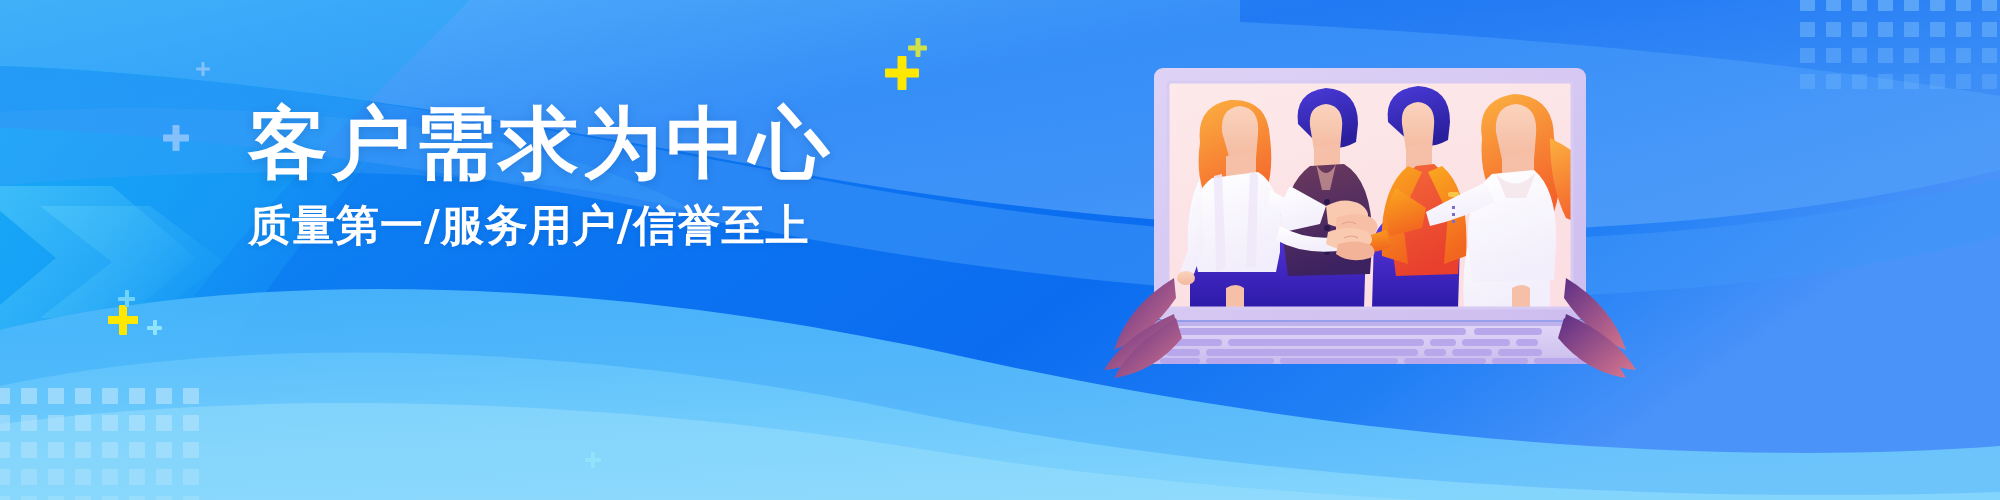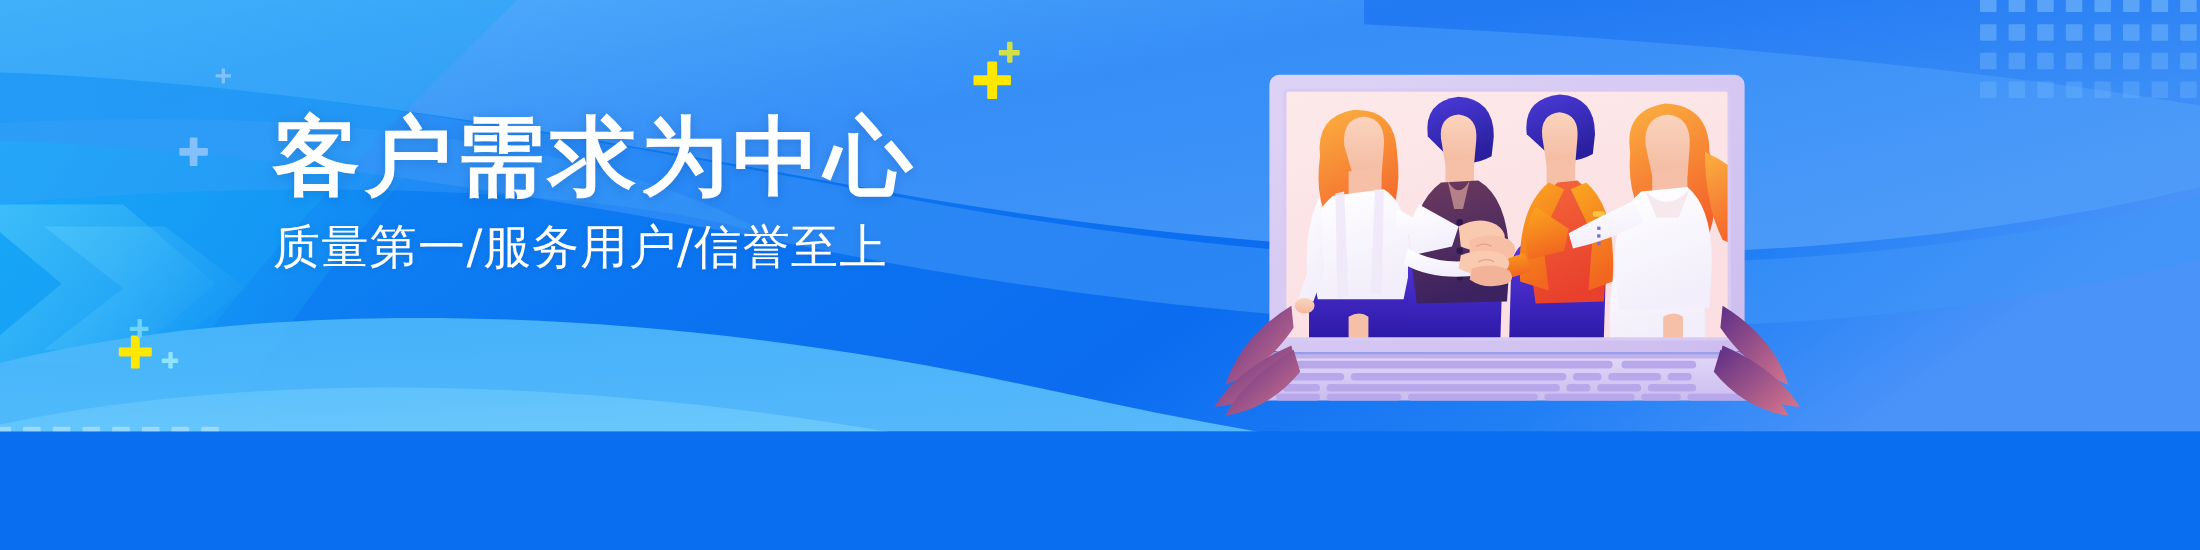--- a/index.html
+++ b/index.html
@@ -4,21 +4,21 @@
 <style>
   * { margin:0; padding:0; box-sizing:border-box; }
   html, body {
     width:2000px; height:500px; overflow:hidden;
     background:#0a6ef0;
     font-family:"Liberation Sans","DejaVu Sans",sans-serif;
   }
 
   #banner {
     position:relative;
-    width:2000px; height:392px;
+    width:2000px; height:500px;
     overflow:hidden;
     background:linear-gradient(110deg,#12a5f5 0%,#1188f4 18%,#0b76f2 42%,#0b6ef0 62%,#1f7df4 82%,#3d8ef8 100%);
   }
 
   .layer { position:absolute; inset:0; }
   svg.layer { display:block; }
 
   
   #text-block {
     position:absolute;
@@ -35,21 +35,21 @@
     white-space:nowrap;
     text-shadow:0 2px 10px rgba(0,40,110,.18);
     font-family:"DejaVu Sans","Liberation Sans",sans-serif;
     transform:scaleX(1.02);
     transform-origin:left center;
   }
   #subline {
     margin-top:22px;
     font-size:43px;
     line-height:1.0;
-    font-weight:400;
+    font-weight:700;
     color:#ffffff;
     letter-spacing:1px;
     white-space:nowrap;
     font-family:"DejaVu Sans","Liberation Sans",sans-serif;
     text-shadow:0 1px 6px rgba(0,40,110,.15);
   }
 
   
   .plus { position:absolute; z-index:30; }
   .plus::before, .plus::after {

